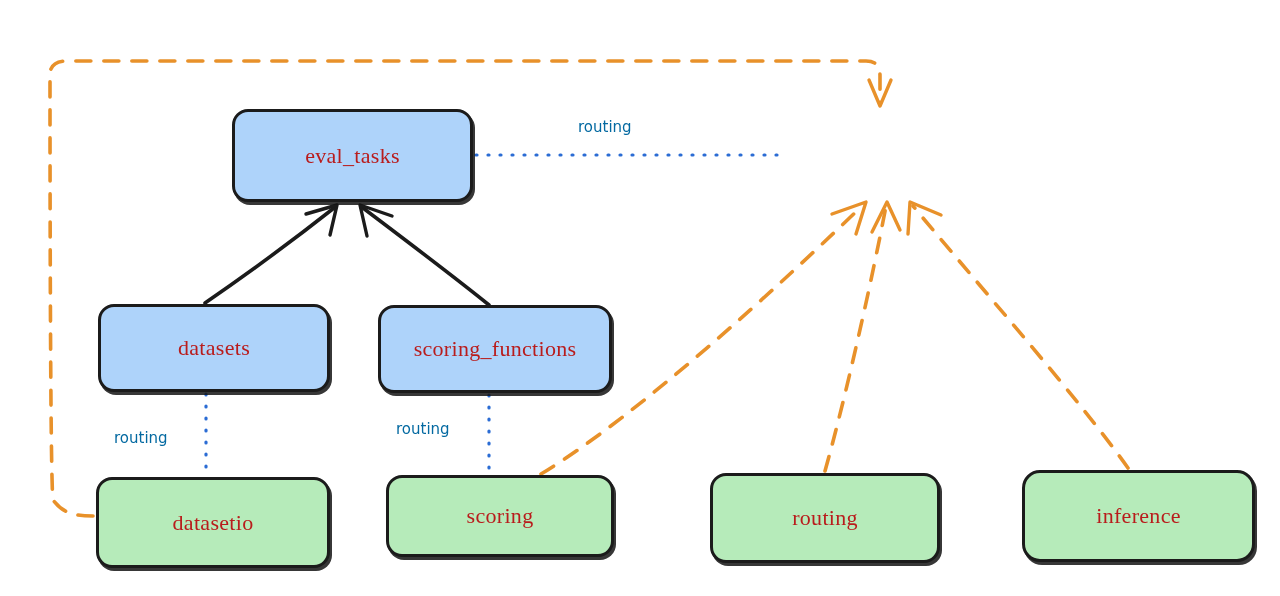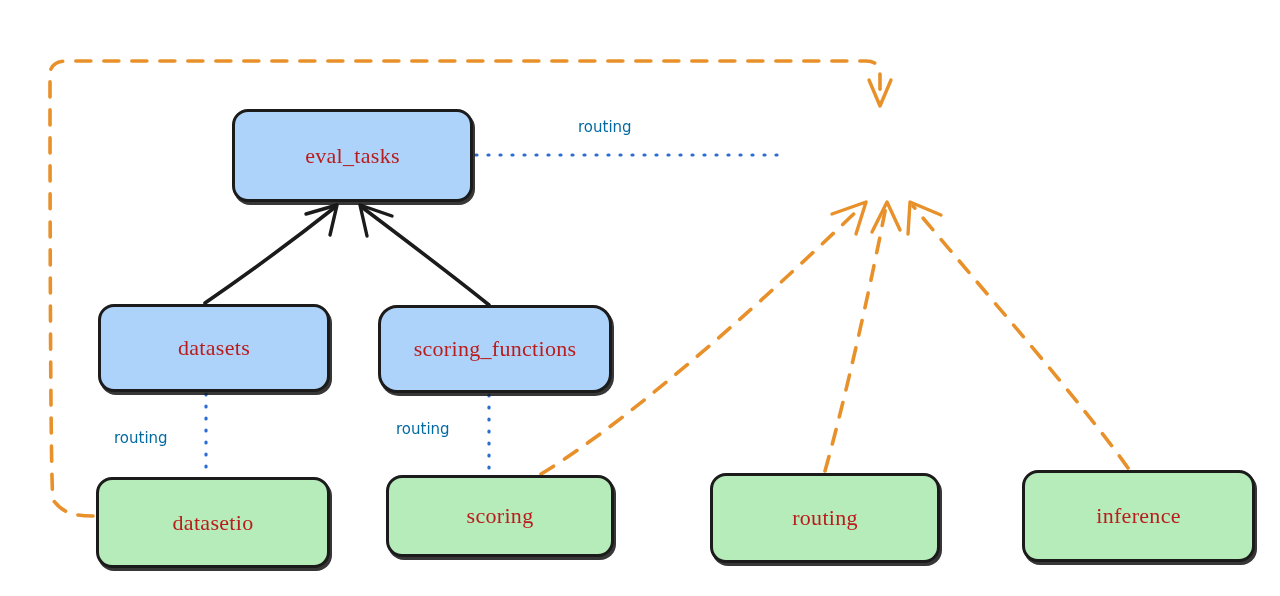--- a/index.html
+++ b/index.html
@@ -109,33 +109,33 @@
 
   <div class="node api" style="left:232px; top:109px; width:241px; height:93px;">
     <span class="node-label">eval_tasks</span>
   </div>
 
 
   <div class="node api" style="left:98px; top:304px; width:232px; height:88px;">
     <span class="node-label">datasets</span>
   </div>
 
-  <div class="node api" style="left:378px; top:305px; width:234px; height:88px;border-radius:19px;">
+  <div class="node api" style="left:378px; top:305px; width:234px; height:88px;">
     <span class="node-label">scoring_functions</span>
   </div>
 
   <div class="node prov" style="left:96px; top:477px; width:234px; height:91px;">
     <span class="node-label">datasetio</span>
   </div>
 
   <div class="node prov" style="left:386px; top:475px; width:228px; height:82px;">
     <span class="node-label">scoring</span>
   </div>
 
   <div class="node prov" style="left:710px; top:473px; width:230px; height:90px;">
     <span class="node-label">routing</span>
   </div>
 
-  <div class="node prov" style="left:1022px; top:470px; width:233px; height:92px;">
+  <div class="node prov" style="left:1022px; top:470px; width:233px; height:92px;border-radius:18px;">
     <span class="node-label">inference</span>
   </div>
 
 </div>
 
 </body></html>

